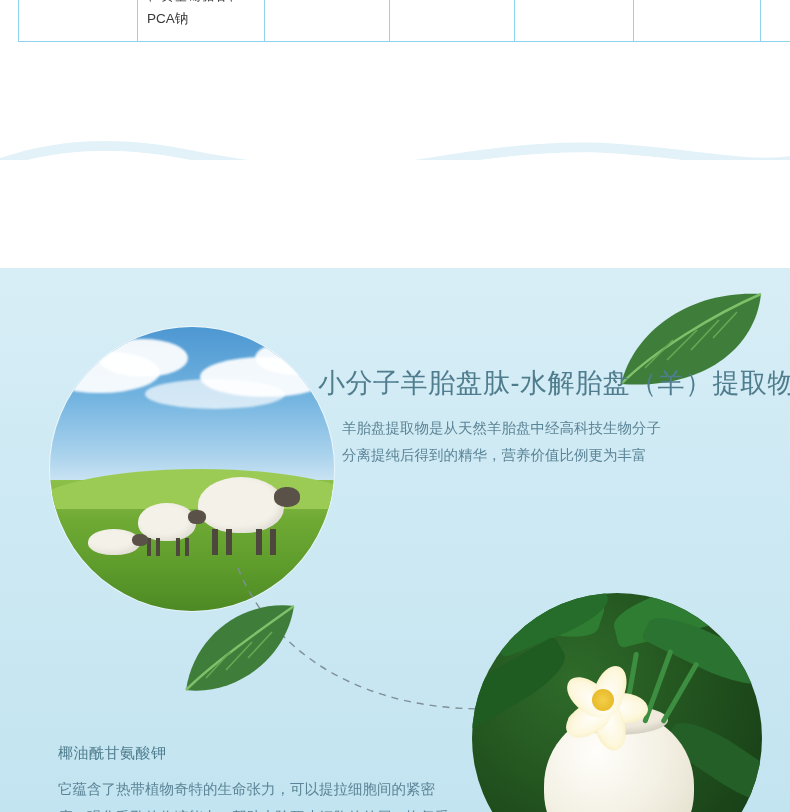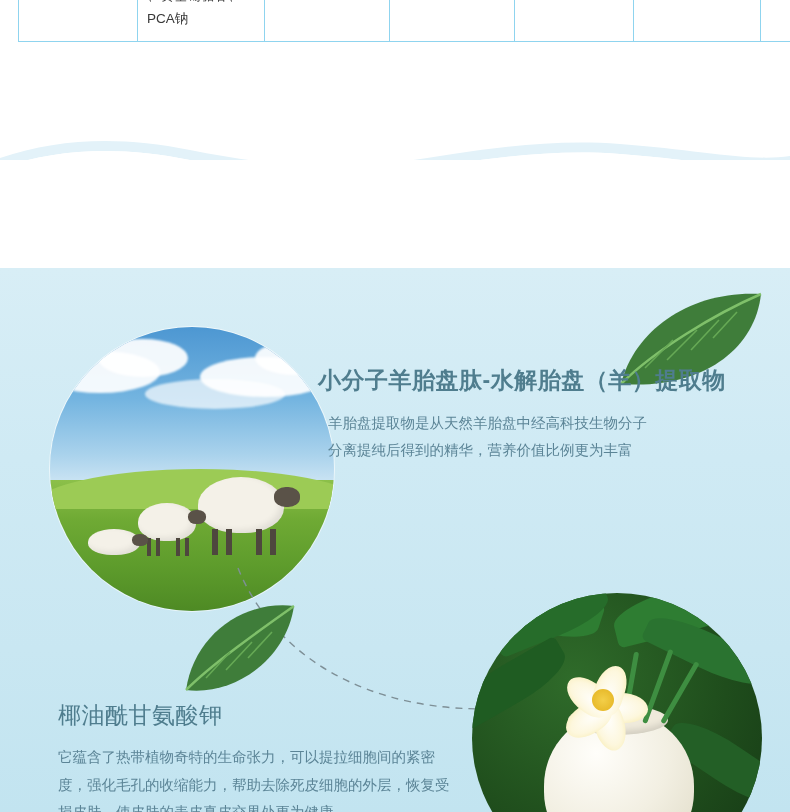--- a/index.html
+++ b/index.html
@@ -170,31 +170,31 @@
   }
   #coconut-photo .straw{
     position:absolute;background:#3e8e41;border-radius:3px;transform-origin:bottom center;
   }
 
   
   #sheep-text{
     position:absolute;left:318px;top:97px;width:460px;
   }
   #sheep-text .h{
-    font-size:23px;color:#4f7d8e;letter-spacing:.5px;white-space:nowrap;font-weight:bold;
+    font-size:27px;color:#4f7d8e;letter-spacing:.5px;white-space:nowrap;
   }
   #sheep-text .p{
-    margin-top:14px;margin-left:10px;width:330px;
+    margin-top:14px;margin-left:24px;width:330px;
     font-size:14.5px;line-height:1.85;color:#5b8496;
   }
   #coconut-text{
     position:absolute;left:58px;top:432px;width:420px;
   }
   #coconut-text .h{
-    font-size:23px;color:#4f7d8e;letter-spacing:.5px;
+    font-size:15px;color:#4f7d8e;letter-spacing:.5px;margin-top:44px;
   }
   #coconut-text .p{
     margin-top:13px;width:400px;
     font-size:14.5px;line-height:1.9;color:#5b8496;
   }
 </style>
 </head>
 <body>
 
 <div id="top-section">

